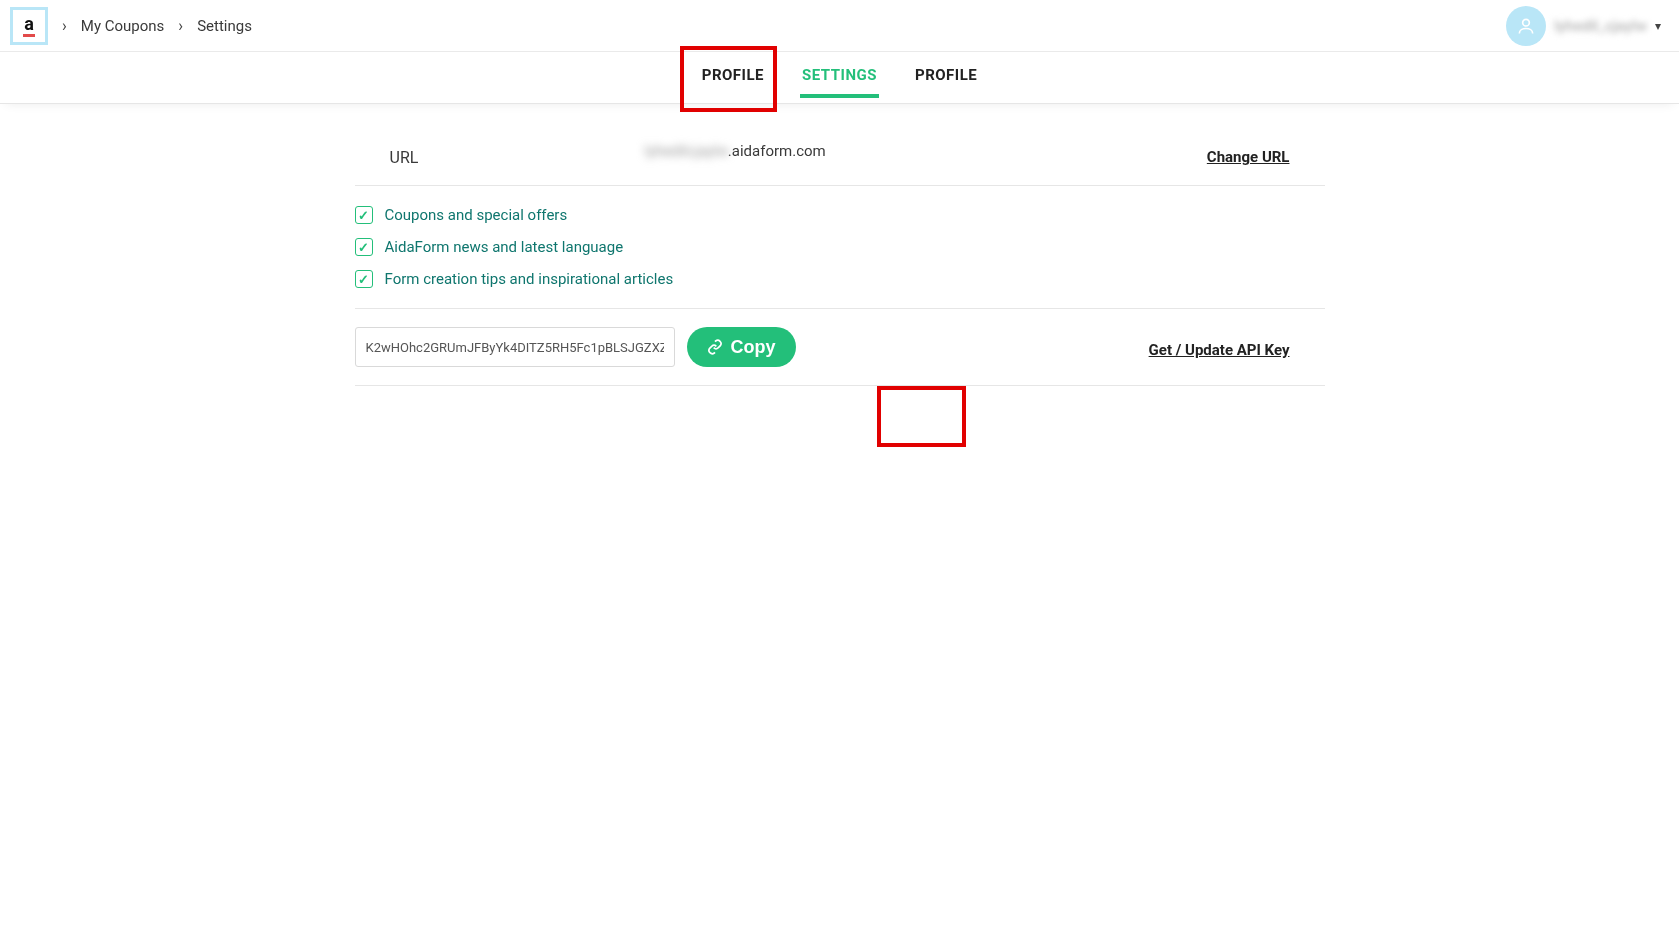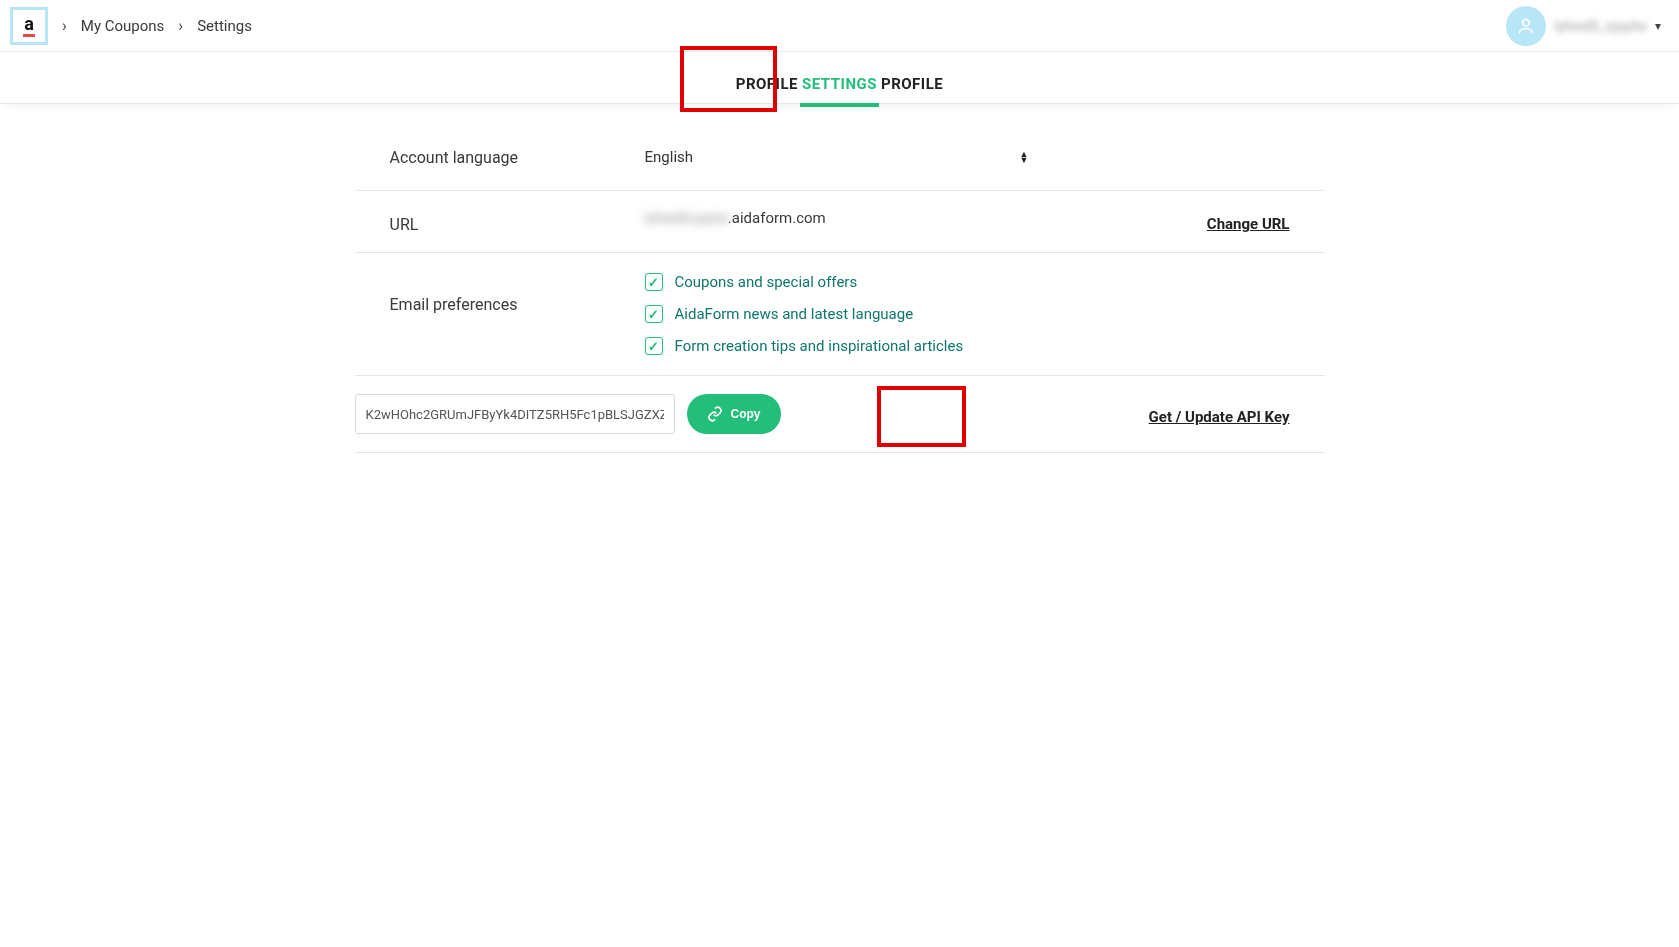--- a/index.html
+++ b/index.html
@@ -81,22 +81,23 @@
     white-space: nowrap;
   }
   .user-caret { color: #444; font-size: 12px; }
 
   
   .tabsbar {
     height: 52px;
     border-bottom: 1px solid #e6e6e6;
     box-shadow: 0 6px 10px -6px rgba(0,0,0,0.08);
     display: flex;
-    align-items: flex-end;
+    align-items: flex-start;
     justify-content: center;
+    gap: 34px;
   }
   .tab {
     font-weight: 700;
     letter-spacing: 0.5px;
     color: #222;
     cursor: pointer;
     padding: 14px 2px 10px;
     position: relative;
   }
   .tab.active { color: #23bf7a; }
@@ -226,21 +227,21 @@
     text-overflow: clip;
   }
   .copy-btn {
     height: 40px;
     padding: 0 20px;
     background: #23bf7a;
     color: #fff;
     border: none;
     border-radius: 20px;
     font-weight: 700;
-    font-size: 12px;
+    font-size: 18px;
     display: flex;
     align-items: center;
     gap: 8px;
     cursor: pointer;
   }
   .copy-btn svg { width: 16px; height: 16px; stroke: #fff; fill: none; stroke-width: 2.5; }
 
 </style>
 </head>
 <body>
@@ -274,46 +275,32 @@
   <div class="tab">PROFILE</div>
   <div class="tab active">SETTINGS</div>
   <div class="tab">PROFILE</div>
 </div>
 
 <div class="red-highlight hl-settings"></div>
 <div class="red-highlight hl-copy"></div>
 
 <div class="content">
 
-  <div class="row">
-    <div class="label">Account language</div>
-    <div class="field">
-      <div class="select-wrap">
-        <div class="sel-text">English</div>
-        <div class="select-arrows">
-          <span>▲</span>
-            <span>▼</span>
-        </div>
-      </div>
-    </div>
-    <div class="action"></div>
-  </div>
 
   <div class="row">
     <div class="label">URL</div>
     <div class="field">
       <span class="url-text">
         <span class="url-blur">lyhedilcjaylw</span><span>.aidaform.com</span>
       </span>
     </div>
     <div class="action">Change URL</div>
   </div>
 
   <div class="row">
-    <div class="label" style="padding-top:24px">Email preferences</div>
     <div class="field">
       <div class="checks">
         <label class="check-row">
           <span class="checkbox">✓</span>
           <span class="check-label">Coupons and special offers</span>
         </label>
         <label class="check-row">
           <span class="checkbox">✓</span>
           <span class="check-label">AidaForm news and latest language</span>
         </label>

